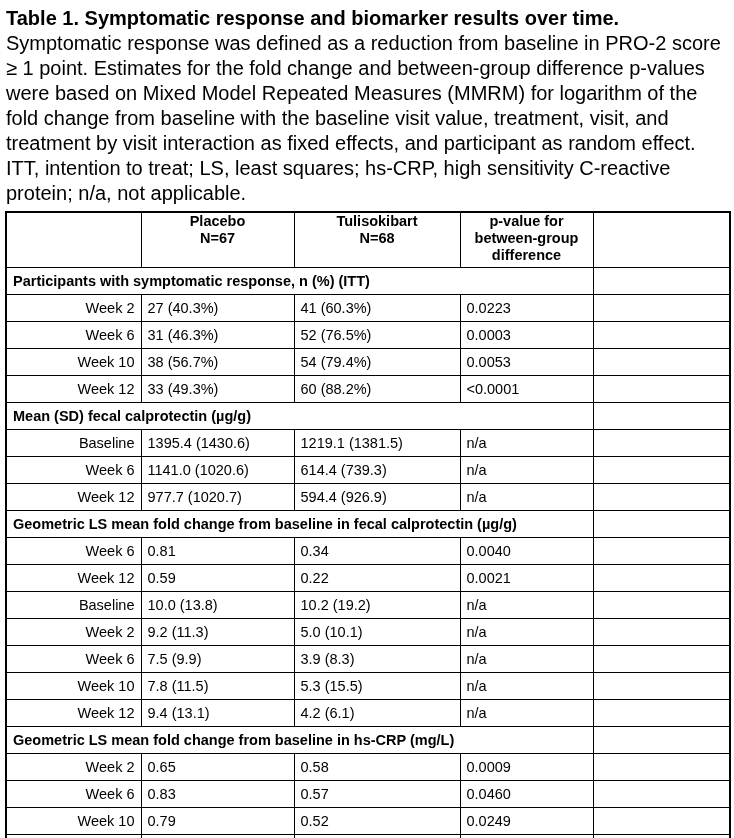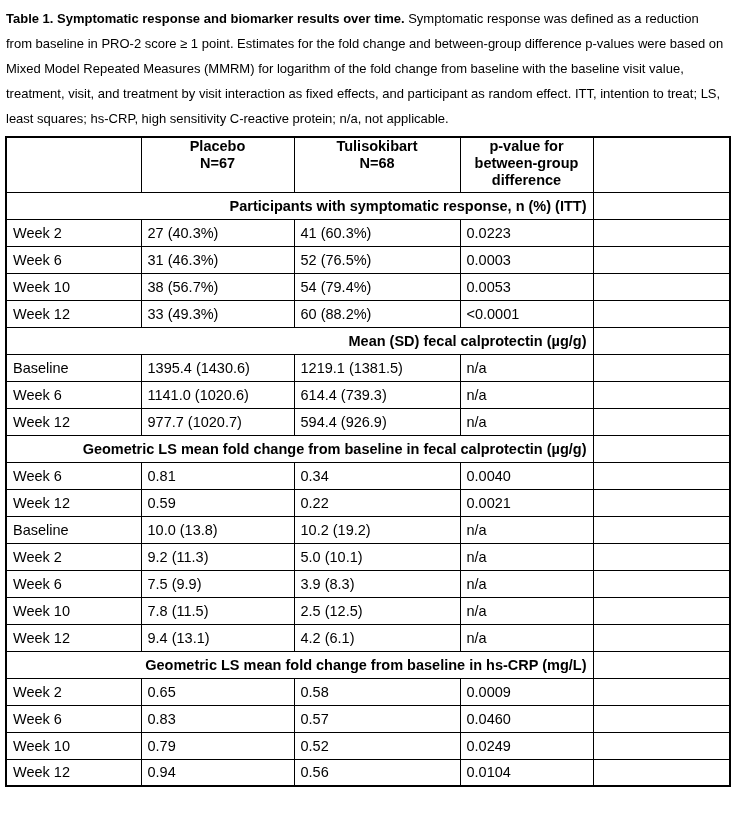--- a/index.html
+++ b/index.html
@@ -12,21 +12,21 @@
   .page {
     width: 734px;
     height: 838px;
     background: #ffffff;
     overflow: hidden;
   }
   .caption {
     margin: 0;
     padding: 6px 6px 0 6px;
     width: 730px;
-    font-size: 13px;
+    font-size: 20px;
     line-height: 25px;
     text-align: left;
   }
   .caption b { font-weight: bold; }
   table.results {
     border-collapse: collapse;
     table-layout: fixed;
     margin: 5px 0 0 5px;
     width: 724px;
     border: 2px solid #000;
@@ -40,22 +40,22 @@
   thead th {
     font-weight: bold;
     text-align: center;
     vertical-align: top;
     white-space: pre-line;
     height: 55px;
     padding-top: 0;
     line-height: 17px;
   }
   tbody td { height: 27px; vertical-align: middle; }
-  td.section-cell { font-weight: bold; text-align: right; }
-  td.label-cell  { text-align: left; }
+  td.section-cell { font-weight: bold; text-align: left; }
+  td.label-cell  { text-align: right; }
   td.value-cell  { text-align: left; }
   td.empty-cell  { }
 </style>
 </head>
 <body>
 
 <div class="page">
 
   <p class="caption"><b>Table 1. Symptomatic response and biomarker results over time.</b> <span>Symptomatic response was defined as a reduction from baseline in PRO-2 score ≥ 1 point. Estimates for the fold change and between-group difference p-values were based on Mixed Model Repeated Measures (MMRM) for logarithm of the fold change from baseline with the baseline visit value, treatment, visit, and treatment by visit interaction as fixed effects, and participant as random effect. ITT, intention to treat; LS, least squares; hs-CRP, high sensitivity C-reactive protein; n/a, not applicable.</span></p>
 
@@ -173,21 +173,21 @@
         <tr>
           <td class="label-cell">Week 6</td>
           <td class="value-cell">7.5 (9.9)</td>
           <td class="value-cell">3.9 (8.3)</td>
           <td class="value-cell">n/a</td>
           <td class="empty-cell"></td>
         </tr>
         <tr>
           <td class="label-cell">Week 10</td>
           <td class="value-cell">7.8 (11.5)</td>
-          <td class="value-cell">2.5 (12.5)</td>
+          <td class="value-cell">5.3 (15.5)</td>
           <td class="value-cell">n/a</td>
           <td class="empty-cell"></td>
         </tr>
         <tr>
           <td class="label-cell">Week 12</td>
           <td class="value-cell">9.4 (13.1)</td>
           <td class="value-cell">4.2 (6.1)</td>
           <td class="value-cell">n/a</td>
           <td class="empty-cell"></td>
         </tr>

